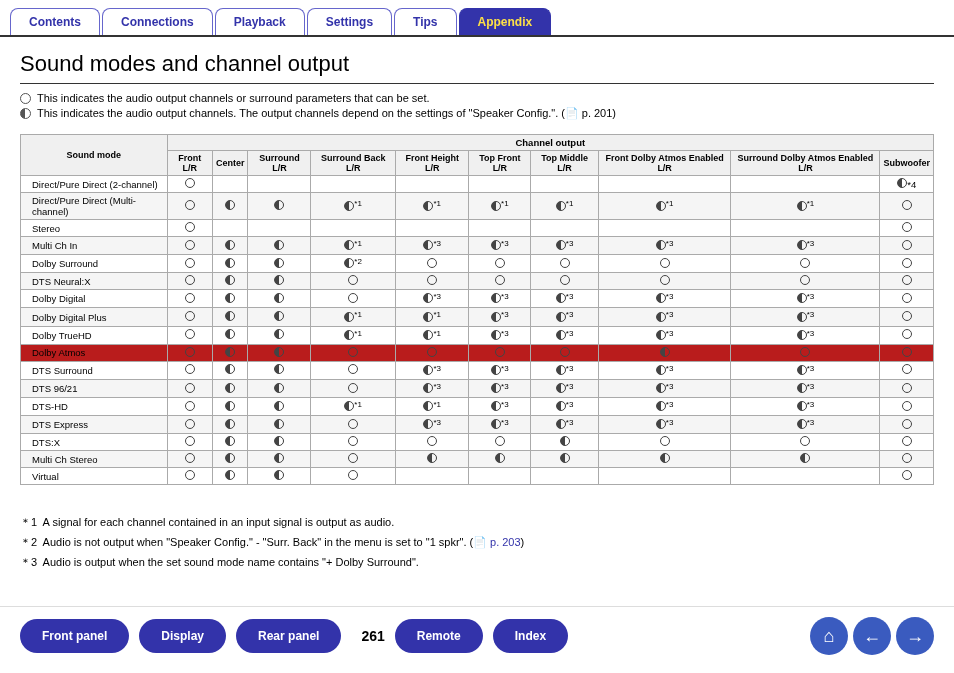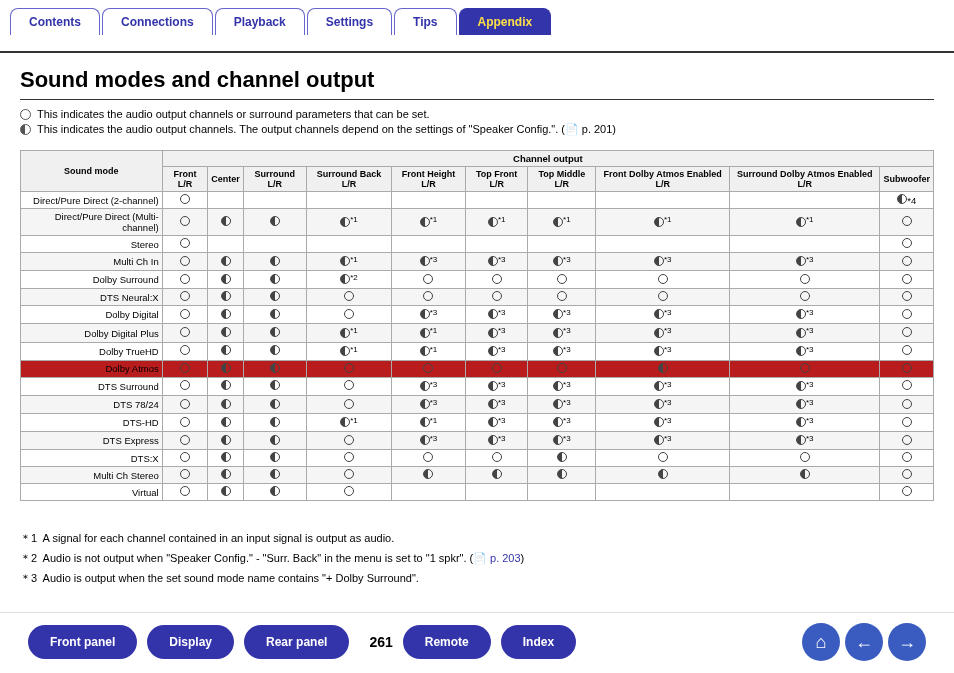--- a/index.html
+++ b/index.html
@@ -1,19 +1,19 @@
 <!DOCTYPE html>
 <html><head>
   <meta charset="utf-8">
   <style>
     * { box-sizing: border-box; margin: 0; padding: 0; }
     body { font-family: Arial, sans-serif; background: #fff; width: 954px; min-height: 673px; font-size: 11px; color: #000; }
 
     
-    .nav-tabs { display: flex; align-items: flex-end; padding: 8px 10px 16px 10px; border-bottom: 2px solid #333; }
+    .nav-tabs { display: flex; align-items: flex-end; padding: 8px 10px 0 10px; border-bottom: 2px solid #333; }
     .nav-tab {
       padding: 6px 18px;
       border: 1.5px solid #6666cc;
       border-bottom: none;
       border-radius: 8px 8px 0 0;
       margin-right: 2px;
       cursor: pointer;
       background: #fff;
       color: #3333aa;
       font-weight: bold;
@@ -21,58 +21,58 @@
     }
     .nav-tab.active {
       background: #3333aa;
       color: #fde047;
       border-color: #3333aa;
     }
 
     
     .main-content { padding: 14px 20px; }
 
-    .page-title { font-size: 22px; font-weight: bold; margin-bottom: 6px; border-bottom: 1.5px solid #333; padding-bottom: 6px; }
+    .page-title { font-size: 22px; font-weight: normal; margin-bottom: 6px; border-bottom: 1.5px solid #333; padding-bottom: 6px; }
 
     .legend { margin: 8px 0 14px 0; font-size: 11px; }
     .legend-item { display: flex; align-items: center; margin-bottom: 3px; }
     .circle-open { display: inline-block; width: 11px; height: 11px; border-radius: 50%; border: 1.5px solid #555; margin-right: 6px; flex-shrink: 0; }
     .circle-half { display: inline-block; width: 11px; height: 11px; border-radius: 50%; border: 1.5px solid #555; background: linear-gradient(to right, #555 50%, transparent 50%); margin-right: 6px; flex-shrink: 0; }
 
     
     .channel-table { width: 100%; border-collapse: collapse; font-size: 9.5px; }
     .channel-table th, .channel-table td {
       border: 1px solid #aaa;
       text-align: center;
       padding: 2px 3px;
       vertical-align: middle;
     }
     .channel-table td.sound-mode-cell {
-      text-align: right;
-      padding-left: 5px;
+      text-align: left;
+      padding-left: 11px;
       font-size: 9.5px;
     }
     .channel-table .header-main { background: #f0f0f0; font-weight: bold; }
     .channel-table .header-sub { background: #f0f0f0; font-weight: bold; font-size: 9px; }
     .channel-table tr:nth-child(even) { background: #f9f9f9; }
 
     .sym-open { display: inline-block; width: 10px; height: 10px; border-radius: 50%; border: 1.5px solid #444; }
     .sym-half { display: inline-block; width: 10px; height: 10px; border-radius: 50%; border: 1.5px solid #444; background: linear-gradient(to right, #444 50%, transparent 50%); }
 
     
     .footnotes { margin-top: 28px; font-size: 11px; line-height: 1.7; }
     .footnotes p { margin-bottom: 1px; }
 
     
     .bottom-nav { 
       display: flex; 
       align-items: center; 
-      padding: 10px 28px; 
+      padding: 10px 20px; 
       background: #fff; 
-      margin-top: 10px;
+      margin-top: 20px;
       border-top: 1px solid #ddd;
     }
     .bottom-btn {
       padding: 10px 22px;
       background: #3333aa;
       color: #fff;
       border-radius: 20px;
       font-weight: bold;
       font-size: 12px;
       cursor: pointer;
@@ -276,21 +276,21 @@
           <td><span class="sym-half"></span></td>
           <td><span class="sym-open"></span></td>
           <td><span class="sym-half"></span><sup style="font-size: 8px;">*3</sup></td>
           <td><span class="sym-half"></span><sup style="font-size: 8px;">*3</sup></td>
           <td><span class="sym-half"></span><sup style="font-size: 8px;">*3</sup></td>
           <td><span class="sym-half"></span><sup style="font-size: 8px;">*3</sup></td>
           <td><span class="sym-half"></span><sup style="font-size: 8px;">*3</sup></td>
           <td><span class="sym-open"></span></td>
         </tr>
         <tr style="background: rgb(245, 245, 245);">
-          <td class="sound-mode-cell">DTS 78/24</td>
+          <td class="sound-mode-cell">DTS 96/21</td>
           <td><span class="sym-open"></span></td>
           <td><span class="sym-half"></span></td>
           <td><span class="sym-half"></span></td>
           <td><span class="sym-open"></span></td>
           <td><span class="sym-half"></span><sup style="font-size: 8px;">*3</sup></td>
           <td><span class="sym-half"></span><sup style="font-size: 8px;">*3</sup></td>
           <td><span class="sym-half"></span><sup style="font-size: 8px;">*3</sup></td>
           <td><span class="sym-half"></span><sup style="font-size: 8px;">*3</sup></td>
           <td><span class="sym-half"></span><sup style="font-size: 8px;">*3</sup></td>
           <td><span class="sym-open"></span></td>

